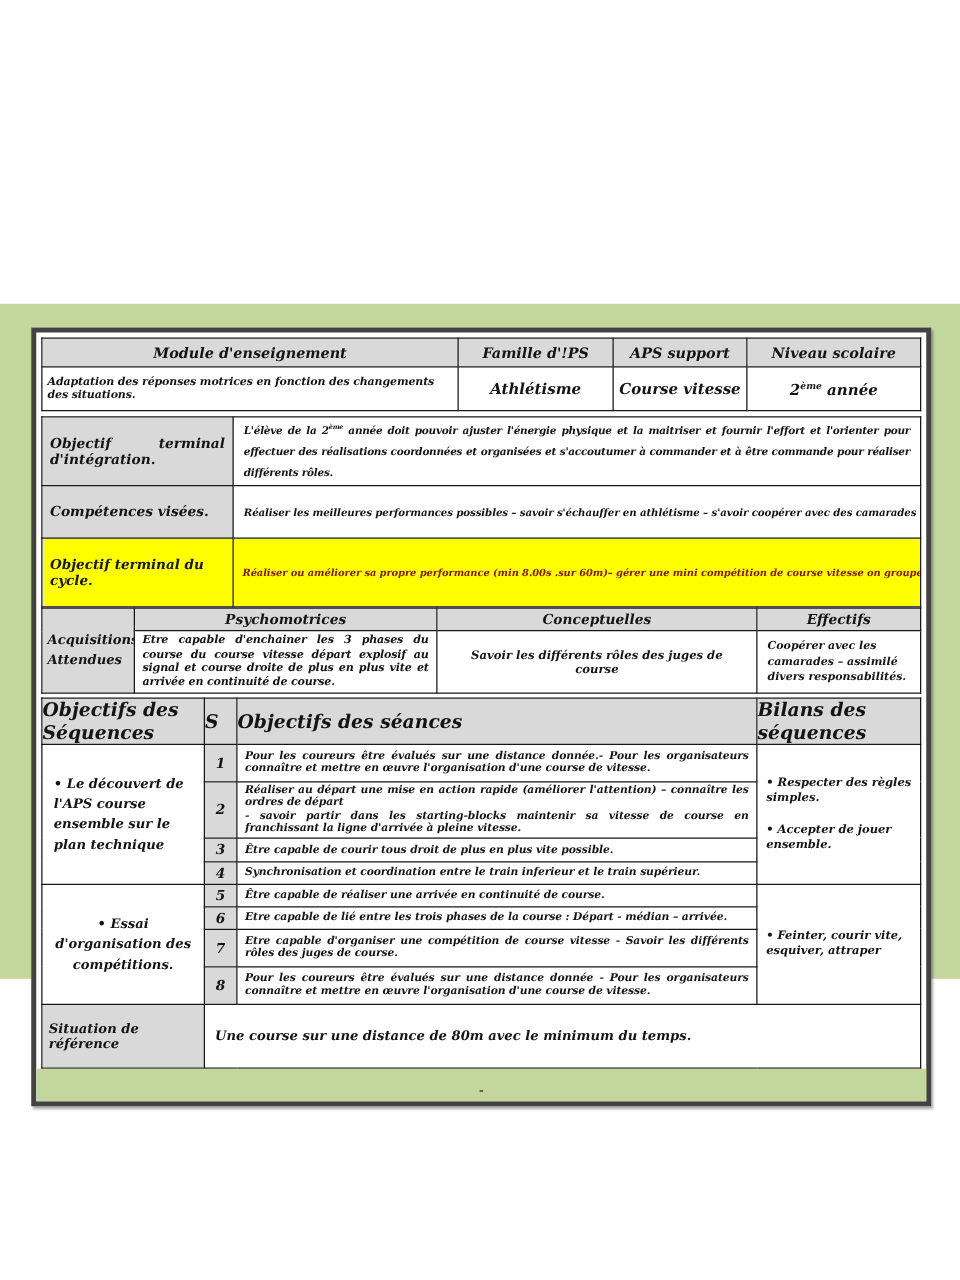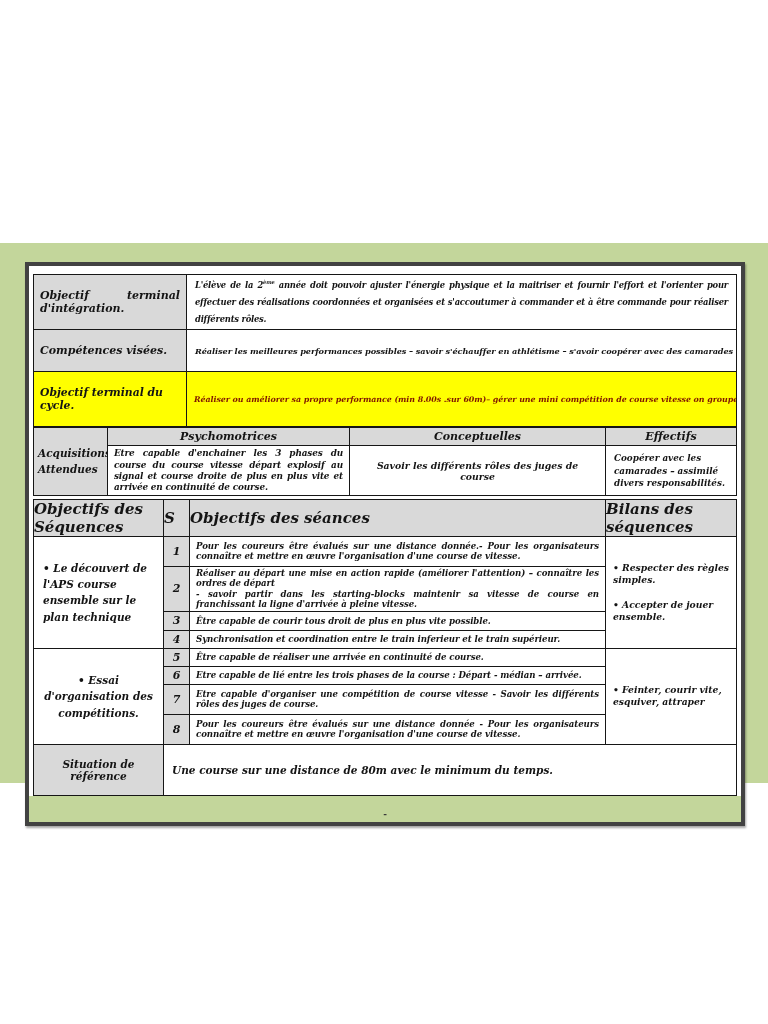--- a/index.html
+++ b/index.html
@@ -54,21 +54,21 @@
   .con-text { font-size: 9.3px; text-align: center; padding: 2px 10px; }
   .eff-text { font-size: 8.8px; line-height: 1.4; padding: 2px 8px; }
   .seq-hdr { font-size: 15px; }
   .group-label { font-size: 10.5px; line-height: 1.55; padding: 2px 4px 2px 9px; }
   .group-label-2 { text-align: center; padding: 2px 4px; }
   .snum { font-size: 11px; text-align: center; background: #d9d9d9; }
   .seance-text { font-size: 8.6px; line-height: 1.22; text-align: justify; padding: 1px 6px; white-space: pre-line; letter-spacing: -0.08px; }
   .bilans-cell { padding: 2px 4px; }
   .bilans-inner { display: flex; flex-direction: column; justify-content: center; gap: 13px; height: 100%; }
   .bilan-item { font-size: 9.2px; line-height: 1.3; padding-left: 3px; }
-  .sit-label { font-size: 10.5px; padding: 2px 5px; text-align: center; }
+  .sit-label { font-size: 10.5px; padding: 2px 5px; }
   .sit-text { font-size: 10.5px; padding: 19px 8px; }
   sup { font-size: 0.62em; }
 
   .footer-strip {
     height: 26px;
     margin: 0 -4px;
     background: #c3d69b;
     position: relative;
   }
   .footer-mark {
@@ -87,20 +87,32 @@
   <div class="doc-frame">
 
     <table>
       <colgroup>
           <col style="width:333px">
           <col style="width:124px">
           <col style="width:107px">
           <col>
         </colgroup>
       <tbody>
+          <tr style="height:23px">
+        <td class="gray hdr">Module d'enseignement</td>
+        <td class="gray hdr">Famille d'!PS</td>
+        <td class="gray hdr">APS support</td>
+        <td class="gray hdr">Niveau scolaire</td>
+      </tr>
+      <tr style="height:35px">
+        <td class="module-text">Adaptation des réponses motrices en fonction des changements des  situations.</td>
+        <td class="cell-big">Athlétisme</td>
+        <td class="cell-big">Course vitesse</td>
+        <td class="cell-big"><span>2</span><sup>ème</sup><span> année</span></td>
+      </tr>
     </tbody>
       </table>
 
     <div class="gap"></div>
 
     <table>
       <colgroup>
           <col style="width:153px">
           <col>
         </colgroup>

